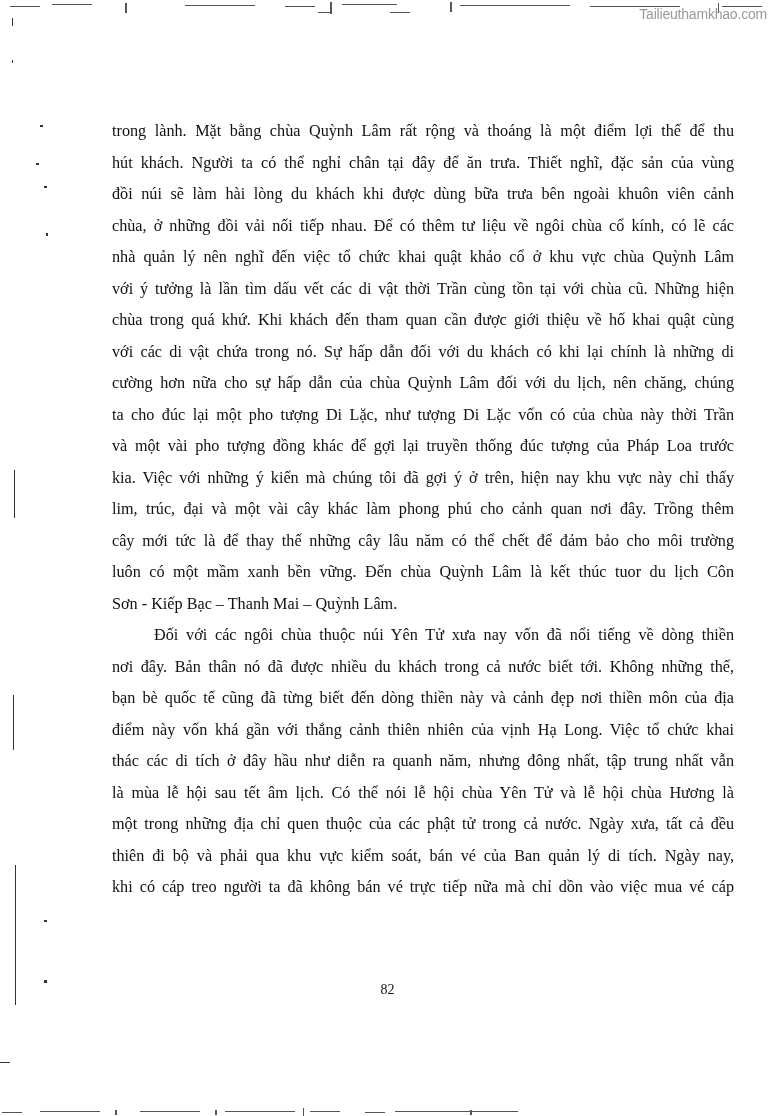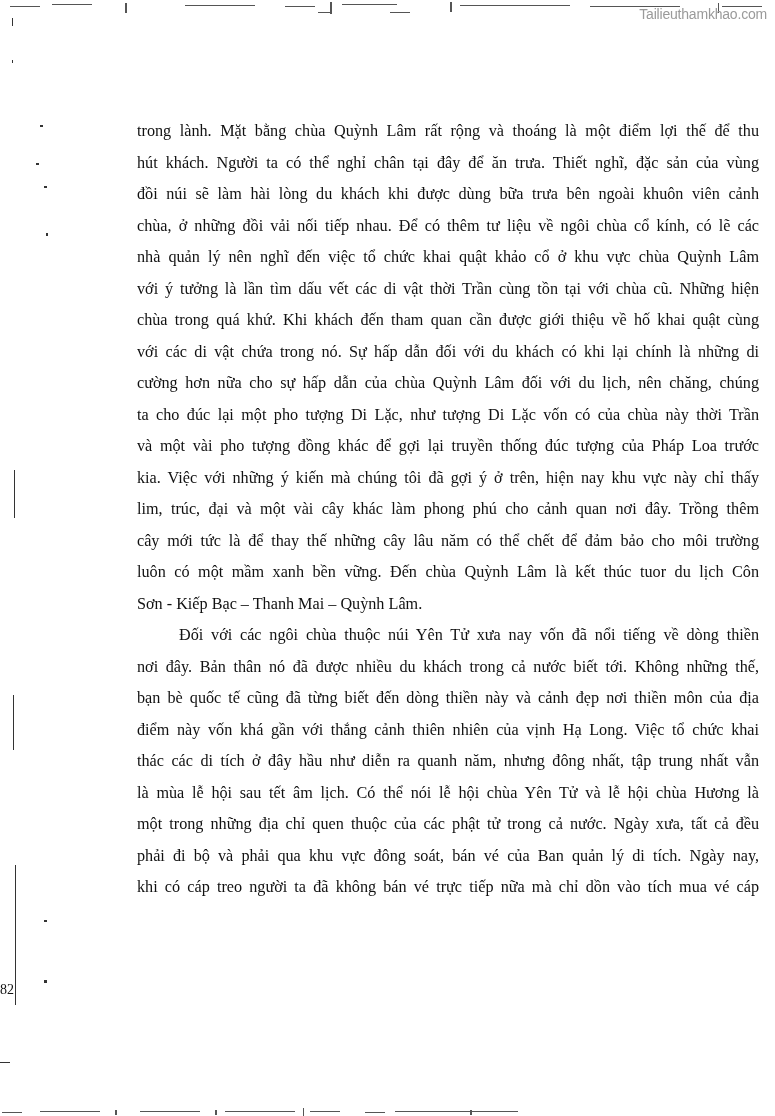--- a/index.html
+++ b/index.html
@@ -43,21 +43,21 @@
     top: 0;
     width: 60px;
     height: 1116px;
   }
   .left-margin-marks span {
     position: absolute;
     background: #333;
   }
   .page-body {
     position: absolute;
-    left: 137px;
+    left: 112px;
     top: 116px;
     width: 622px;
   }
   .paragraph {
     margin: 0;
     font-size: 16.2px;
     line-height: 31.5px;
     text-align: justify;
     text-align-last: justify;
   }
@@ -72,20 +72,21 @@
     text-align-last: left;
   }
   .line.indent {
     text-indent: 42px;
   }
   .page-number {
     position: absolute;
     top: 982px;
     left: 0;
     width: 775px;
+    text-align: center;
     font-size: 14px;
     color: #111;
   }
 </style>
 </head>
 <body>
 
 <div class="scan-noise-top">
   <span style="left:10px;top:6px;width:30px;"></span>
   <span style="left:52px;top:4px;width:40px;"></span>
@@ -155,18 +156,18 @@
     <span class="line end">Sơn  - Kiếp Bạc – Thanh Mai – Quỳnh Lâm.</span>
   </p>
   <p class="paragraph">
     <span class="line indent">Đối với các ngôi chùa thuộc núi Yên Tử xưa nay vốn đã nổi tiếng về dòng thiền</span>
     <span class="line">nơi đây. Bản thân nó đã được nhiều du khách trong cả nước biết tới. Không những thế,</span>
     <span class="line">bạn bè quốc tế cũng đã từng biết đến dòng thiền này và cảnh đẹp nơi thiền môn của địa</span>
     <span class="line">điểm này vốn khá gần với thắng cảnh thiên nhiên của vịnh Hạ Long. Việc tổ chức khai</span>
     <span class="line">thác các di tích ở đây hầu như diễn ra quanh năm, nhưng đông nhất, tập trung nhất vẫn</span>
     <span class="line">là mùa lễ hội sau tết âm lịch. Có thể nói lễ hội chùa Yên Tử và lễ hội chùa Hương là</span>
     <span class="line">một trong những địa chỉ quen thuộc của các phật tử trong cả nước. Ngày xưa, tất cả đều</span>
-    <span class="line">phải đi bộ và phải qua khu vực đông soát, bán vé của Ban quản lý di tích. Ngày nay,</span>
-    <span class="line">khi có cáp treo người ta đã không bán vé trực tiếp nữa mà chỉ dồn vào tích mua vé cáp</span>
+    <span class="line">thiên đi bộ và phải qua khu vực kiểm soát, bán vé của Ban quản lý di tích. Ngày nay,</span>
+    <span class="line">khi có cáp treo người ta đã không bán vé trực tiếp nữa mà chỉ dồn vào việc mua vé cáp</span>
   </p>
 </main>
 
 <div class="page-number">82</div>
 
 </body></html>

